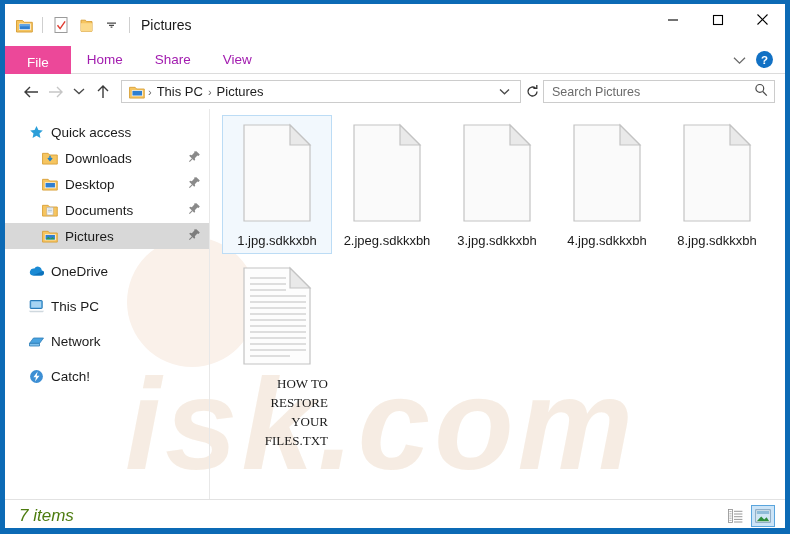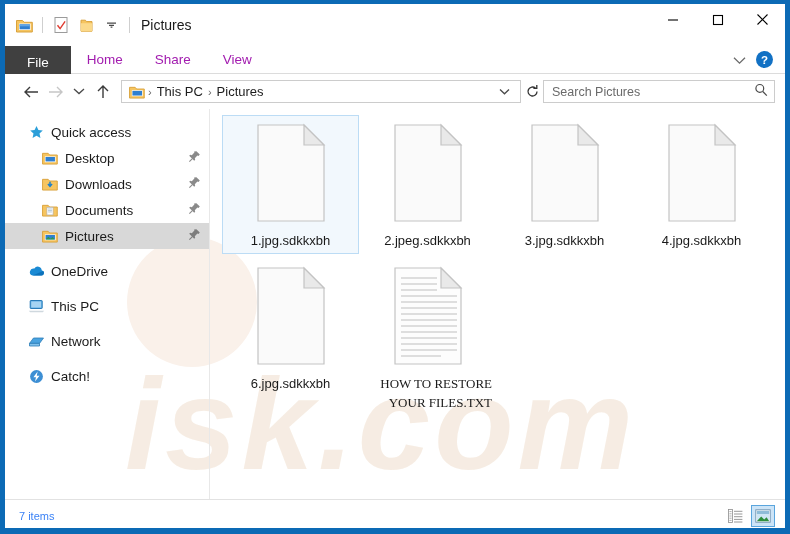--- a/index.html
+++ b/index.html
@@ -98,21 +98,21 @@
     border-bottom: 1px solid #dcdcdc;
     z-index: 3;
   }
   .tab {
     display: flex; align-items: center;
     padding: 0 16px;
     font-size: 13.5px;
     color: #a21caf;
   }
   .tab.file {
-    background: #404040;
+    background: #ec4899;
     color: #ffffff;
     padding: 16px 22px;
   }
   .ribbon-right {
     margin-left: auto;
     display: flex;
     align-items: center;
     gap: 10px;
     padding-right: 12px;
   }
@@ -239,21 +239,21 @@
     flex: 1;
     position: relative;
     padding: 6px 0 0 12px;
   }
   .grid {
     display: flex;
     flex-wrap: wrap;
     align-content: flex-start;
   }
   .file-item {
-    width: 137px;
+    width: 110px;
     padding: 6px 4px 4px 4px;
     display: flex;
     flex-direction: column;
     align-items: center;
     margin-bottom: 4px;
   }
   .file-item.selected {
     background: #f2f8fd;
     border: 1px solid #bcdcf5;
     padding: 5px 3px 3px 3px;
@@ -278,22 +278,23 @@
     position: relative;
     height: 32px;
     border-top: 1px solid #e2e2e2;
     display: flex;
     align-items: center;
     padding: 0 10px 0 14px;
     background: #fff;
     z-index: 3;
   }
   .status-text {
-    font-size: 11px;
-    color: #3b82f6;
+    font-size: 17px;
+    color: #4d7c0f;
+    font-style: italic;
   }
   .view-btns {
     margin-left: auto;
     display: flex;
     align-items: center;
     gap: 4px;
   }
   .view-btn {
     width: 24px; height: 22px;
     display: flex; align-items: center; justify-content: center;
@@ -447,53 +448,53 @@
                 <path d="M7.5 1l1.9 4.1 4.4.5-3.3 3 .95 4.4-3.95-2.3-3.95 2.3.95-4.4-3.3-3 4.4-.5z" fill="#2c9fd9"></path>
               </svg>
           </span>
           <span class="label">Quick access</span>
         </div>
 
         <div class="nav-item indent-1">
           <span class="ico">
             <svg width="16" height="14" viewBox="0 0 17 15">
               <path d="M0.5 2.5h6l1.6 1.8h8.2v9.7H0.5z" fill="#f6c560" stroke="#d9a23c"></path>
+              <path d="M8.5 5v4.2M6.3 7.6l2.2 2.4 2.2-2.4" fill="none" stroke="#1f80c9" stroke-width="1.6"></path>
+            </svg>
+          </span>
+          <span class="label">Downloads</span>
+          <span class="pin">
+            <svg width="13" height="13" viewBox="0 0 13 13">
+                <path d="M8.4 1.2l3.4 3.4-1.3 1.3-1.1-.3-2.6 2.6.4 1.6-1 1-5-5 1-1 1.6.4 2.6-2.6-.3-1.1z" fill="#8a8a8a"></path>
+                <path d="M4.6 8.4L1.4 11.6" stroke="#8a8a8a" stroke-width="1.1"></path>
+              </svg>
+          </span>
+        </div>
+
+        <div class="nav-item indent-1">
+          <span class="ico">
+            <svg width="16" height="14" viewBox="0 0 17 15">
+              <path d="M0.5 2.5h6l1.6 1.8h8.2v9.7H0.5z" fill="#f6c560" stroke="#d9a23c"></path>
               <rect x="3" y="5.8" width="11.5" height="6.2" fill="#fff"></rect>
               <rect x="3.7" y="6.4" width="10.1" height="4.8" fill="#2f7fd0"></rect>
             </svg>
           </span>
           <span class="label">Desktop</span>
           <span class="pin">
             <svg width="13" height="13" viewBox="0 0 13 13">
                 <path d="M8.4 1.2l3.4 3.4-1.3 1.3-1.1-.3-2.6 2.6.4 1.6-1 1-5-5 1-1 1.6.4 2.6-2.6-.3-1.1z" fill="#8a8a8a"></path>
                 <path d="M4.6 8.4L1.4 11.6" stroke="#8a8a8a" stroke-width="1.1"></path>
               </svg>
           </span>
         </div>
 
         <div class="nav-item indent-1">
           <span class="ico">
             <svg width="16" height="14" viewBox="0 0 17 15">
               <path d="M0.5 2.5h6l1.6 1.8h8.2v9.7H0.5z" fill="#f6c560" stroke="#d9a23c"></path>
-              <path d="M8.5 5v4.2M6.3 7.6l2.2 2.4 2.2-2.4" fill="none" stroke="#1f80c9" stroke-width="1.6"></path>
-            </svg>
-          </span>
-          <span class="label">Downloads</span>
-          <span class="pin">
-            <svg width="13" height="13" viewBox="0 0 13 13">
-                <path d="M8.4 1.2l3.4 3.4-1.3 1.3-1.1-.3-2.6 2.6.4 1.6-1 1-5-5 1-1 1.6.4 2.6-2.6-.3-1.1z" fill="#8a8a8a"></path>
-                <path d="M4.6 8.4L1.4 11.6" stroke="#8a8a8a" stroke-width="1.1"></path>
-              </svg>
-          </span>
-        </div>
-
-        <div class="nav-item indent-1">
-          <span class="ico">
-            <svg width="16" height="14" viewBox="0 0 17 15">
-              <path d="M0.5 2.5h6l1.6 1.8h8.2v9.7H0.5z" fill="#f6c560" stroke="#d9a23c"></path>
               <rect x="5.2" y="4.6" width="6.6" height="8.2" fill="#fff" stroke="#b0b0b0" stroke-width=".7"></rect>
               <path d="M6.4 6.4h4.2M6.4 8h4.2M6.4 9.6h4.2" stroke="#9fb9d0" stroke-width=".8"></path>
             </svg>
           </span>
           <span class="label">Documents</span>
           <span class="pin">
             <svg width="13" height="13" viewBox="0 0 13 13">
                 <path d="M8.4 1.2l3.4 3.4-1.3 1.3-1.1-.3-2.6 2.6.4 1.6-1 1-5-5 1-1 1.6.4 2.6-2.6-.3-1.1z" fill="#8a8a8a"></path>
                 <path d="M4.6 8.4L1.4 11.6" stroke="#8a8a8a" stroke-width="1.1"></path>
               </svg>
@@ -612,21 +613,21 @@
             <span class="file-label">4.jpg.sdkkxbh</span>
           </div>
 
           <div class="file-item">
             <span class="file-icon">
               <svg width="82" height="104" viewBox="0 0 82 104">
                 <path d="M8 4h46l20 20v76H8z" fill="#fafafa" stroke="#c3c3c3" stroke-width="1.2"></path>
                 <path d="M54 4l20 20H54z" fill="#e9e9e9" stroke="#c3c3c3" stroke-width="1.2"></path>
               </svg>
             </span>
-            <span class="file-label">6.jpg.sdkkxbh</span>
+            <span class="file-label">8.jpg.sdkkxbh</span>
           </div>
 
           <div class="file-item">
             <span class="file-icon">
               <svg width="82" height="104" viewBox="0 0 82 104">
                 <path d="M8 4h46l20 20v76H8z" fill="#fdfdfd" stroke="#c3c3c3" stroke-width="1.2"></path>
                 <path d="M54 4l20 20H54z" fill="#e9e9e9" stroke="#c3c3c3" stroke-width="1.2"></path>
                 <g stroke="#d3d3d3" stroke-width="1.5">
                   <path d="M14 14h36M14 20h36M14 26h36M14 32h56M14 38h56M14 44h56M14 50h56M14 56h56M14 62h56M14 68h56M14 74h56M14 80h56M14 86h56M14 92h40"></path>
                 </g>

